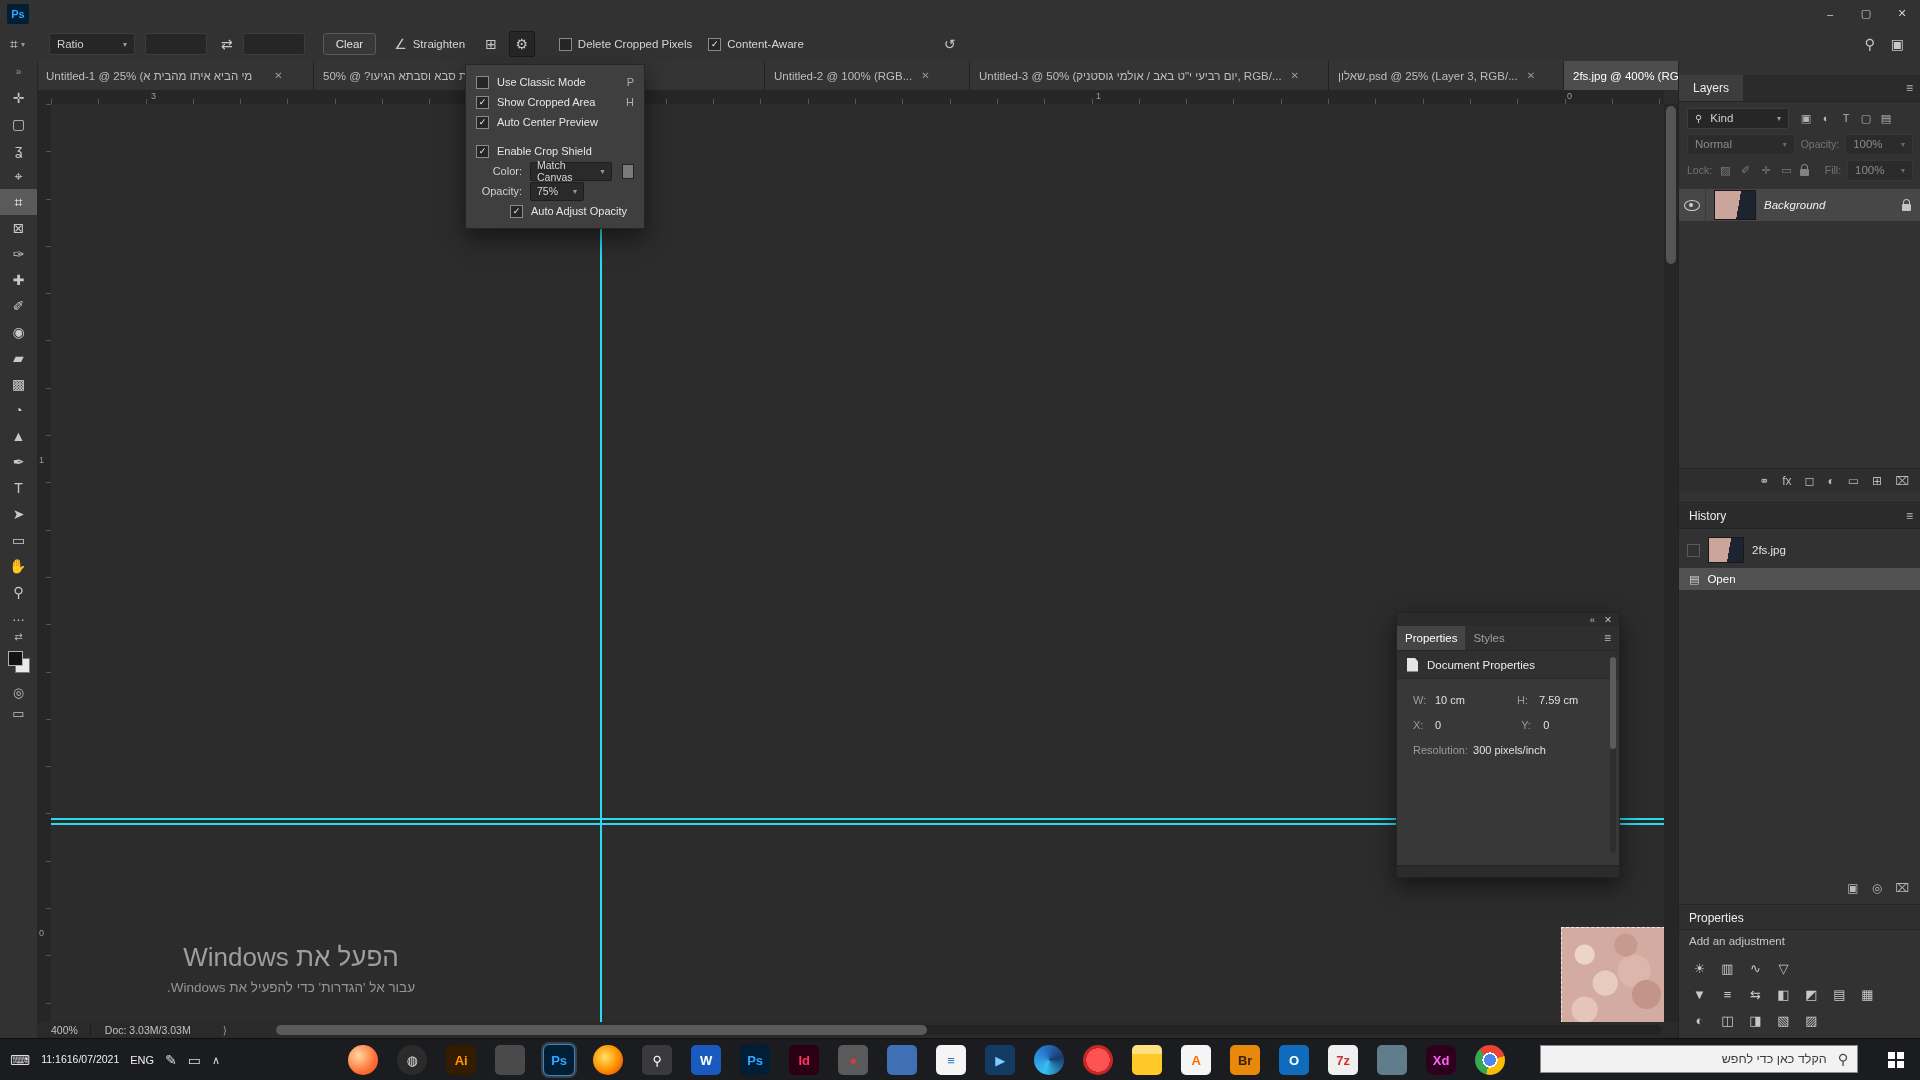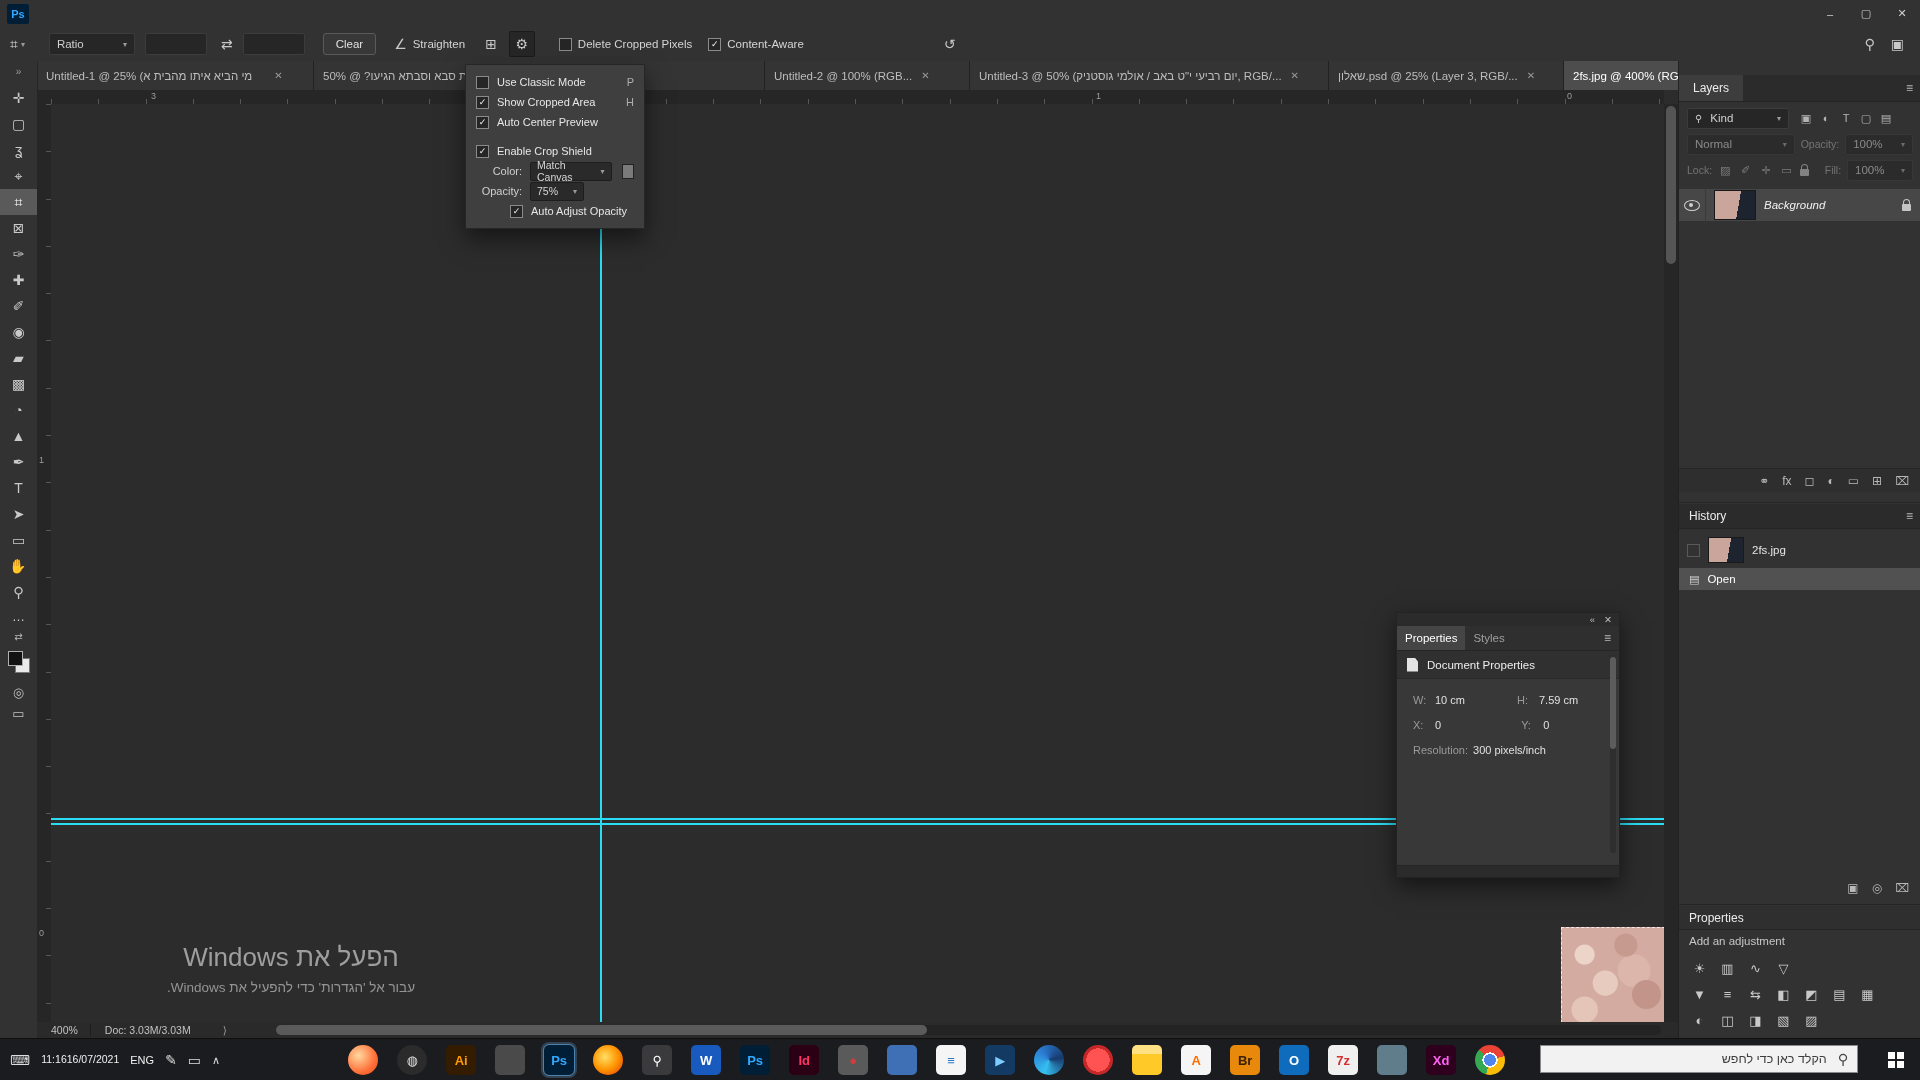--- a/index.html
+++ b/index.html
@@ -574,21 +574,21 @@
         <div class="app" style="background: rgb(245, 245, 245); color: rgb(43, 120, 197);">≡</div>
         <div class="app" style="background: rgb(18, 58, 99); color: rgb(126, 203, 255);">▶</div>
         <div class="app circle" style="background: conic-gradient(from 200deg, rgb(53, 193, 241), rgb(43, 124, 211), rgb(23, 58, 109), rgb(53, 193, 241));"></div>
         <div class="app circle" style="background: radial-gradient(circle, rgb(255, 82, 82) 0px, rgb(255, 82, 82) 55%, rgb(198, 40, 40) 55%);"></div>
         <div class="app" style="background: linear-gradient(rgb(255, 224, 130) 0px, rgb(255, 224, 130) 30%, rgb(255, 202, 40) 30%);"></div>
         <div class="app" style="background: rgb(245, 245, 245); color: rgb(255, 109, 0);">A</div>
         <div class="app" style="background: rgb(232, 137, 12); color: rgb(58, 34, 0);">Br</div>
         <div class="app" style="background: rgb(15, 108, 189); color: rgb(255, 255, 255);">O</div>
         <div class="app" style="background: rgb(240, 240, 240); color: rgb(211, 47, 47);">7z</div>
         <div class="app" style="background: rgb(96, 125, 139);"></div>
-        <div class="app" style="background: rgb(46, 0, 30); color: rgb(255, 97, 246);">Xd</div>
+        <div class="app" style="background: rgb(46, 0, 30); color: rgb(255, 97, 246); border-radius: 8px;">Xd</div>
         <div class="app circle" style="background: radial-gradient(circle, rgb(79, 134, 236) 0px, rgb(79, 134, 236) 28%, rgb(255, 255, 255) 28%, rgb(255, 255, 255) 36%, rgba(0, 0, 0, 0) 36%), conic-gradient(from -45deg, rgb(234, 67, 53) 0deg, rgb(234, 67, 53) 120deg, rgb(251, 188, 5) 120deg, rgb(251, 188, 5) 240deg, rgb(52, 168, 83) 240deg, rgb(52, 168, 83) 360deg);"></div>
       </div>
     <div id="tb-search">
       <span class="mag">⚲</span>
       <input type="text" placeholder="הקלד כאן כדי לחפש" style="">
     </div>
     <div id="startbtn">
       <span class="winlogo">
           <span></span>
           <span></span>

